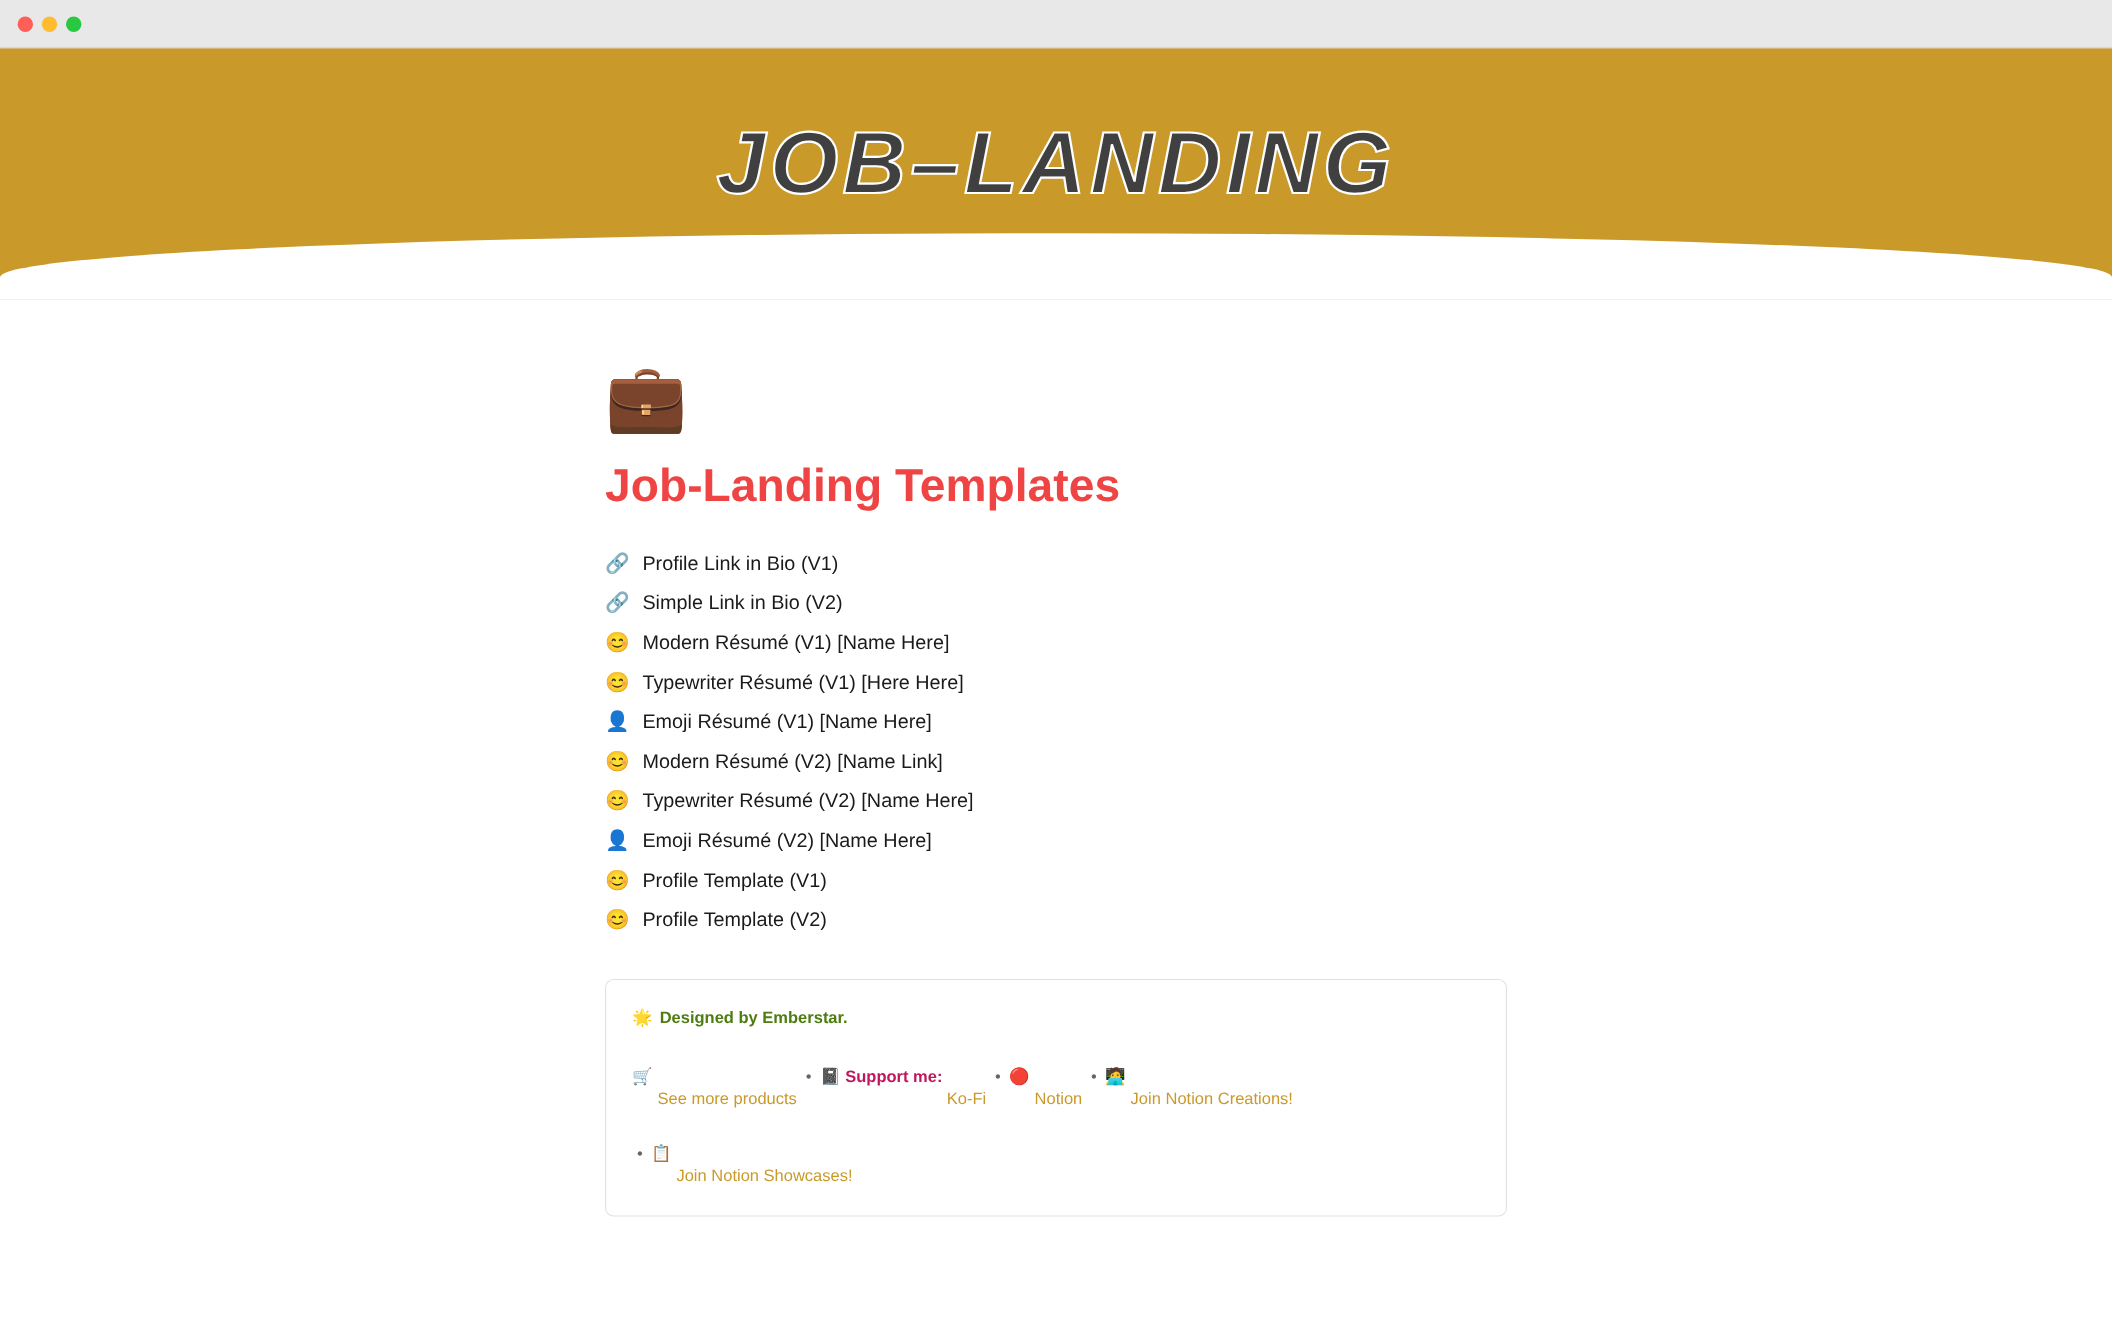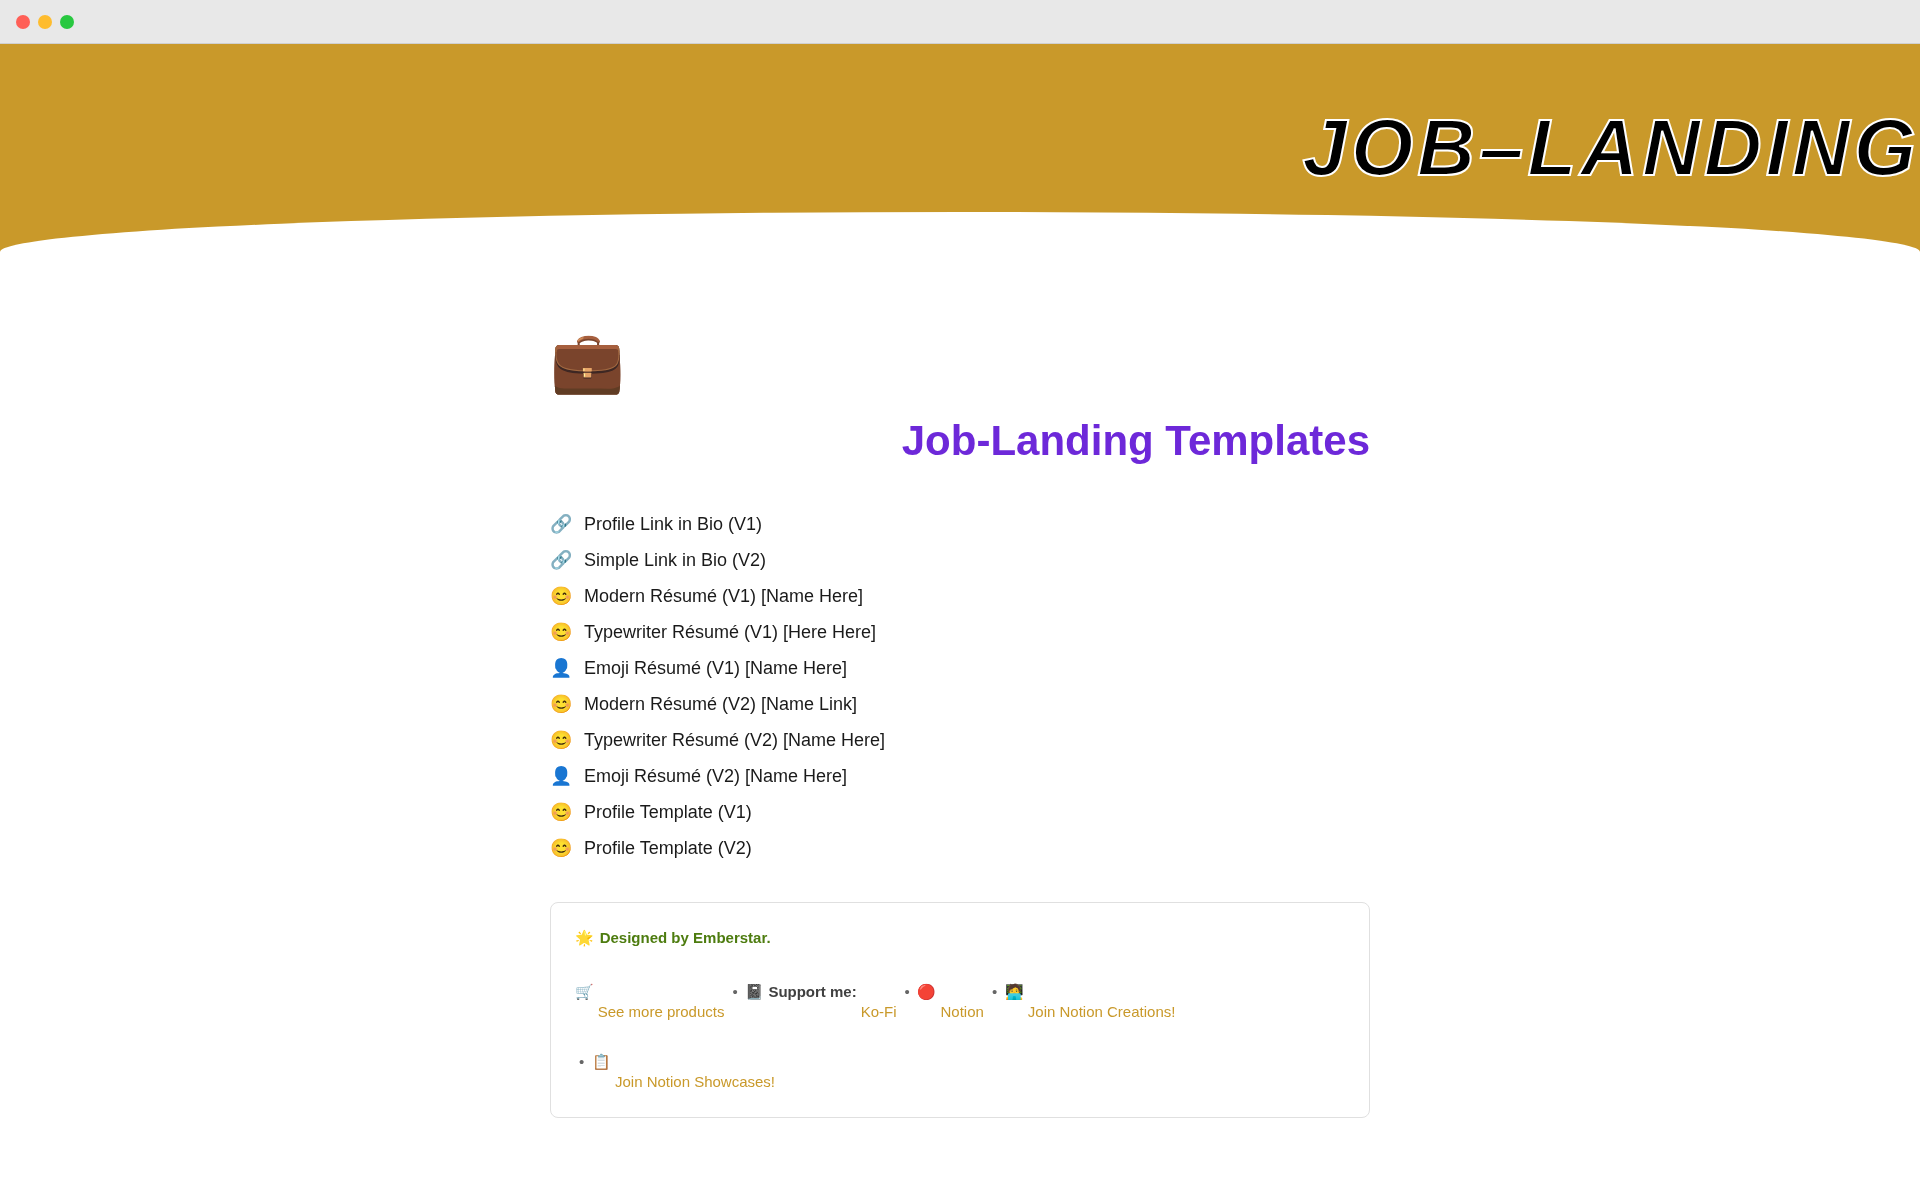--- a/index.html
+++ b/index.html
@@ -44,24 +44,24 @@
       content: '';
       position: absolute;
       bottom: -40px;
       left: 0;
       width: 100%;
       height: 100px;
       background: #ffffff;
       border-radius: 50% 50% 0 0 / 40px 40px 0 0;
     }
     .hero-title-main {
-      text-align: right;
+      text-align: center;
       font-size: 80px;
       font-weight: 900;
-      color: #000000;
+      color: #404040;
       letter-spacing: 4px;
       font-style: italic;
       text-transform: uppercase;
       line-height: 1.1;
       font-family: 'Arial Black', 'Arial', sans-serif;
       -webkit-text-stroke: 2px #ffffff;
     }
     .hero-title-sub {
       text-align: center;
       font-size: 80px;
@@ -87,24 +87,23 @@
       font-size: 60px;
       margin-bottom: 24px;
       display: block;
       line-height: 1;
     }
 
     
     .page-title {
       font-size: 42px;
       font-weight: 700;
-      color: #6d28d9;
-      margin-bottom: 40px;
+      color: #ef4444;
+      margin-bottom: 28px;
       line-height: 1.2;
-      text-align: right;
     }
 
     
     .template-list {
       list-style: none;
       margin-bottom: 36px;
     }
     .template-list li {
       display: flex;
       align-items: center;
@@ -150,21 +149,21 @@
       text-decoration: none;
       font-weight: 500;
       margin-top: 40px;
     }
     .separator {
       color: #666;
       margin: 0 4px;
     }
     .bold-label {
       font-weight: 700;
-      color: #404040;
+      color: #be185d;
     }
     .footer-last-line {
       display: flex;
       align-items: center;
       gap: 4px;
     }
   </style>
 </head>
 <body>
 

